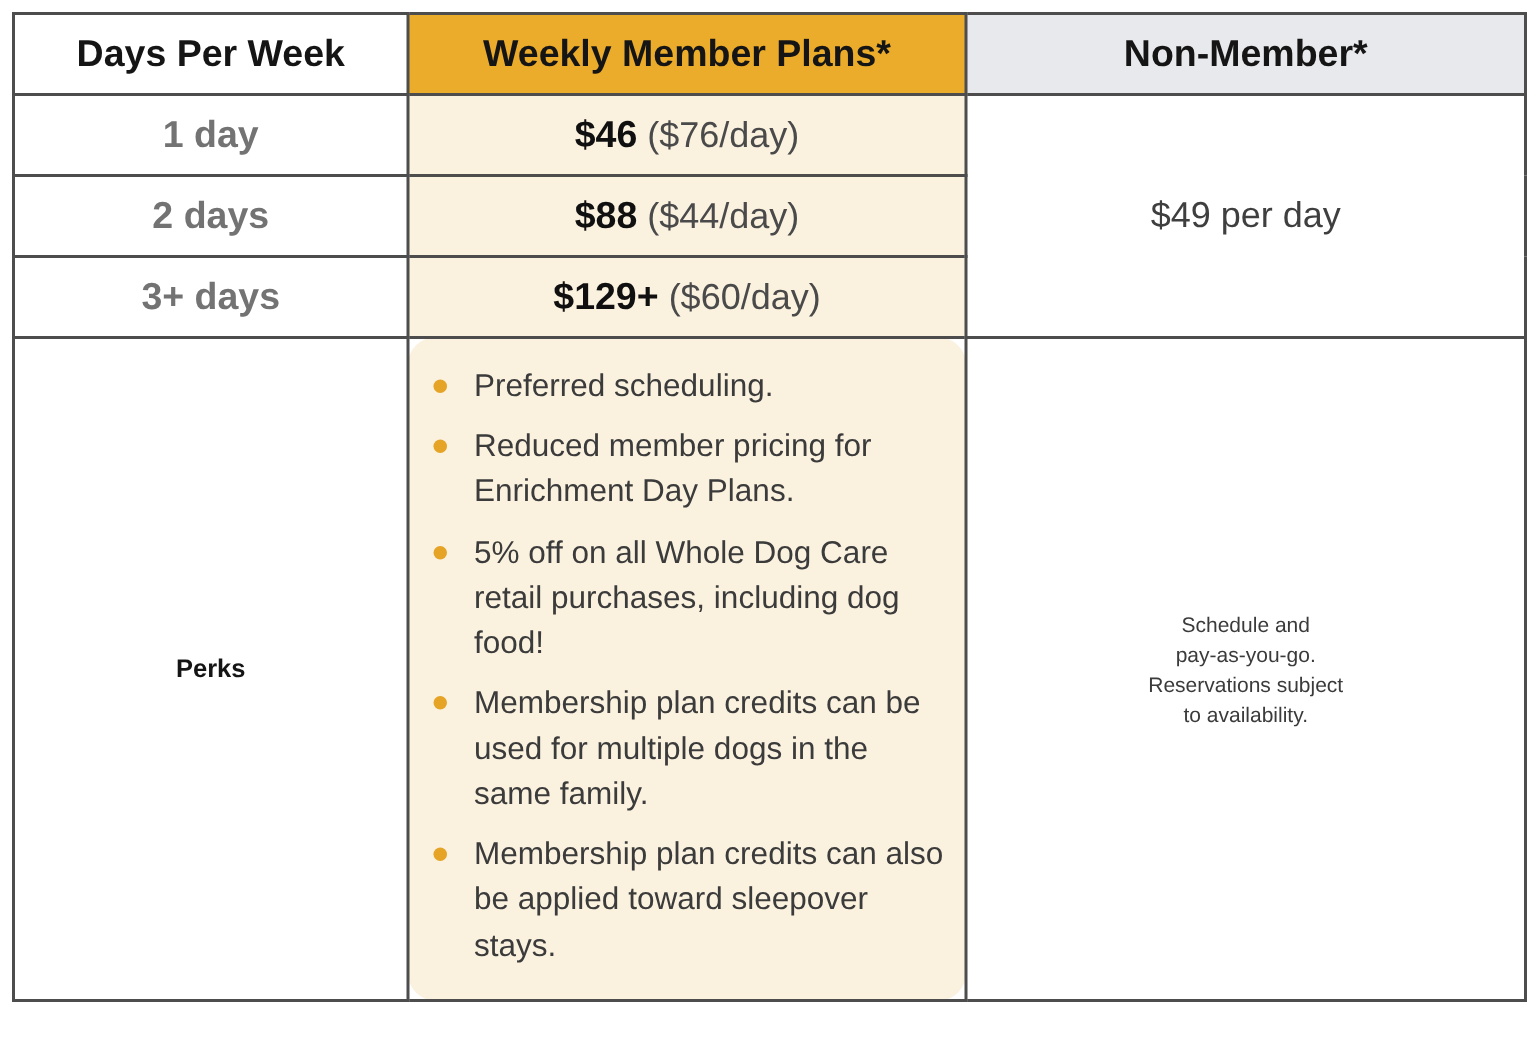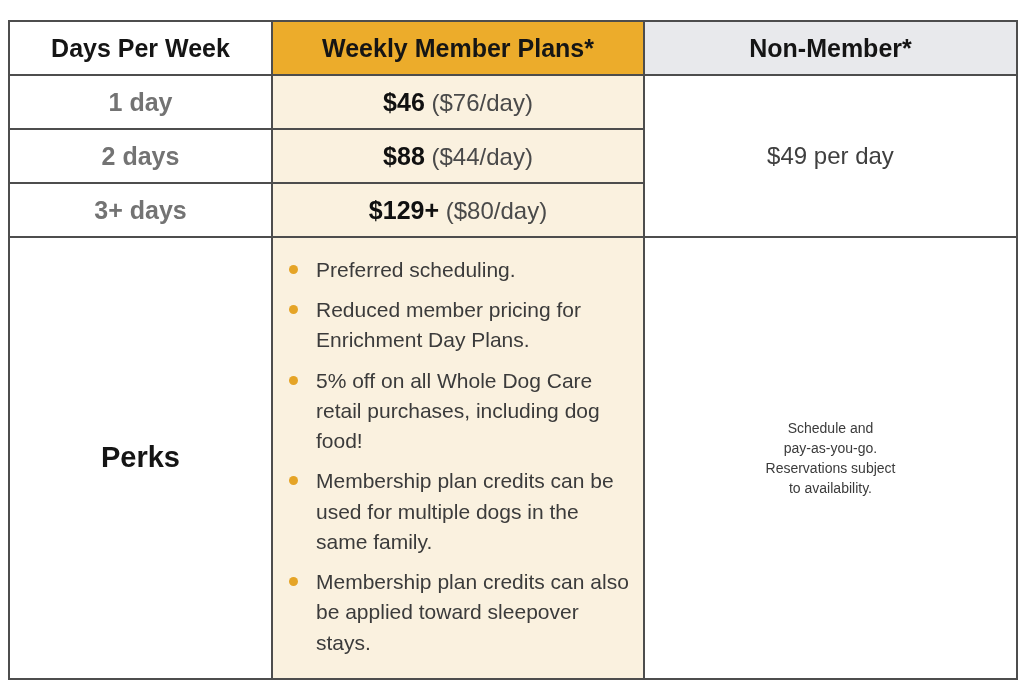--- a/index.html
+++ b/index.html
@@ -3,21 +3,21 @@
 <meta charset="utf-8">
 <style>
   * { margin: 0; padding: 0; box-sizing: border-box; }
   html, body {
     width: 1024px; height: 696px;
     background: #ffffff;
     font-family: "Liberation Sans", "DejaVu Sans", sans-serif;
     color: #1a1a1a;
     overflow: hidden;
   }
-  .stage { position: absolute; top: 12px; left: 0; width: 1024px; height: 648px; }
+  .stage { position: absolute; top: 0; left: 0; width: 1024px; height: 648px; }
 
   table.pricing {
     position: absolute;
     left: 8px; top: 8px;
     width: 1008px;
     border-collapse: collapse;
     table-layout: fixed;
     border: 2px solid #333333;
   }
   table.pricing th, table.pricing td {
@@ -33,27 +33,28 @@
   td.member-cell { background: var(--member-cell-bg, #faf1df); font-size: 24px; color: #4a4a4a; }
   td.member-cell strong { font-size: 25px; font-weight: bold; color: #101010; }
   td.nonmember-price-cell {
     background: #ffffff; font-size: 24px; color: #3f3f3f;
     text-align: center; vertical-align: middle;
   }
 
   tr.perks-row td { height: 424px; }
   td.perks-label-cell {
     text-align: center; vertical-align: middle;
-    font-size: 29px; font-weight: bold; color: #151515;
+    font-size: 17px; font-weight: bold; color: #151515;
     background: #ffffff;
   }
   td.perks-list-cell {
     background: var(--member-cell-bg, #faf1df);
     vertical-align: top;
     padding: 17px 14px 10px 12px;
+    border-radius: 18px;
   }
   ul.perks-list { list-style: none; }
   ul.perks-list li {
     position: relative;
     padding-left: 31px;
     margin-bottom: 10px;
     font-size: 21px;
     line-height: 1.44;
     color: #3b3b3b;
   }
@@ -109,21 +110,21 @@
         <td class="member-cell">
           <strong>$88</strong>
           <span>($44/day)</span>
         </td>
       </tr>
 
       <tr class="price-row">
         <td class="days-cell">3+ days</td>
         <td class="member-cell">
           <strong>$129+</strong>
-          <span>($80/day)</span>
+          <span>($60/day)</span>
         </td>
       </tr>
 
       <tr class="perks-row">
         <td class="perks-label-cell">Perks</td>
         <td class="perks-list-cell">
           <ul class="perks-list">
             <li>
               <span class="bullet-dot"></span>
               <span>Preferred scheduling.</span>

